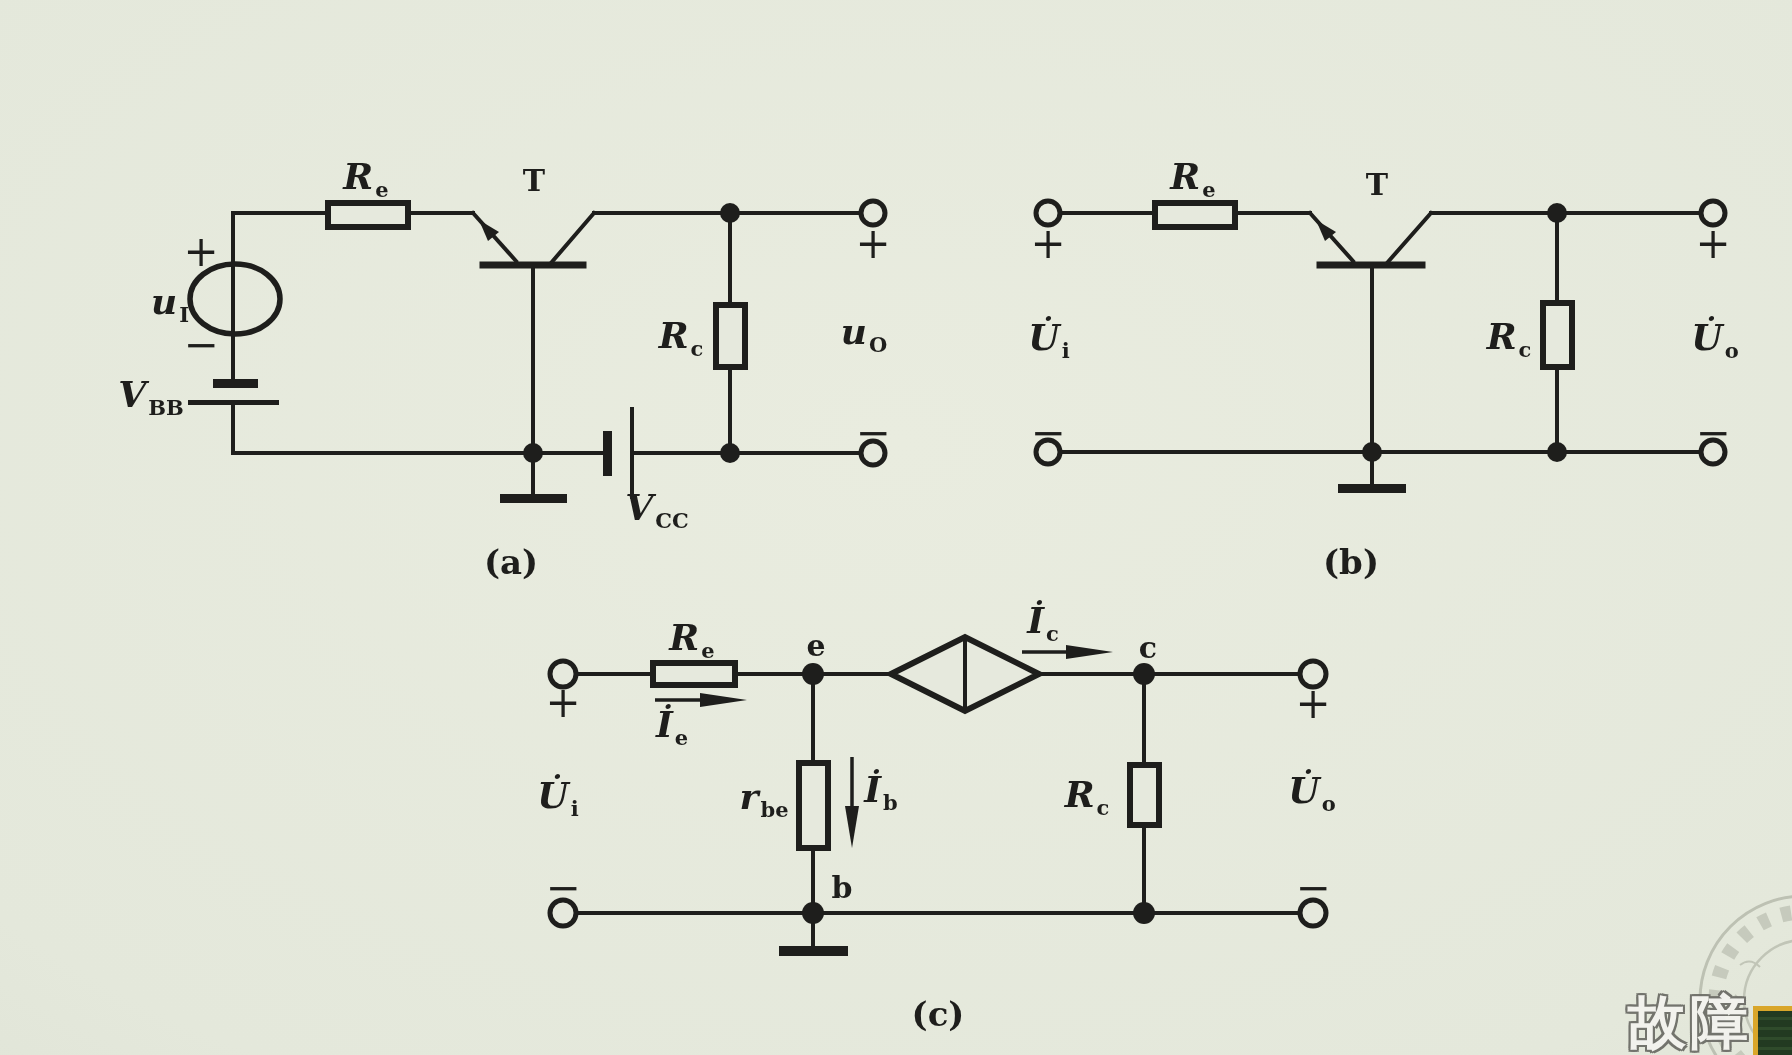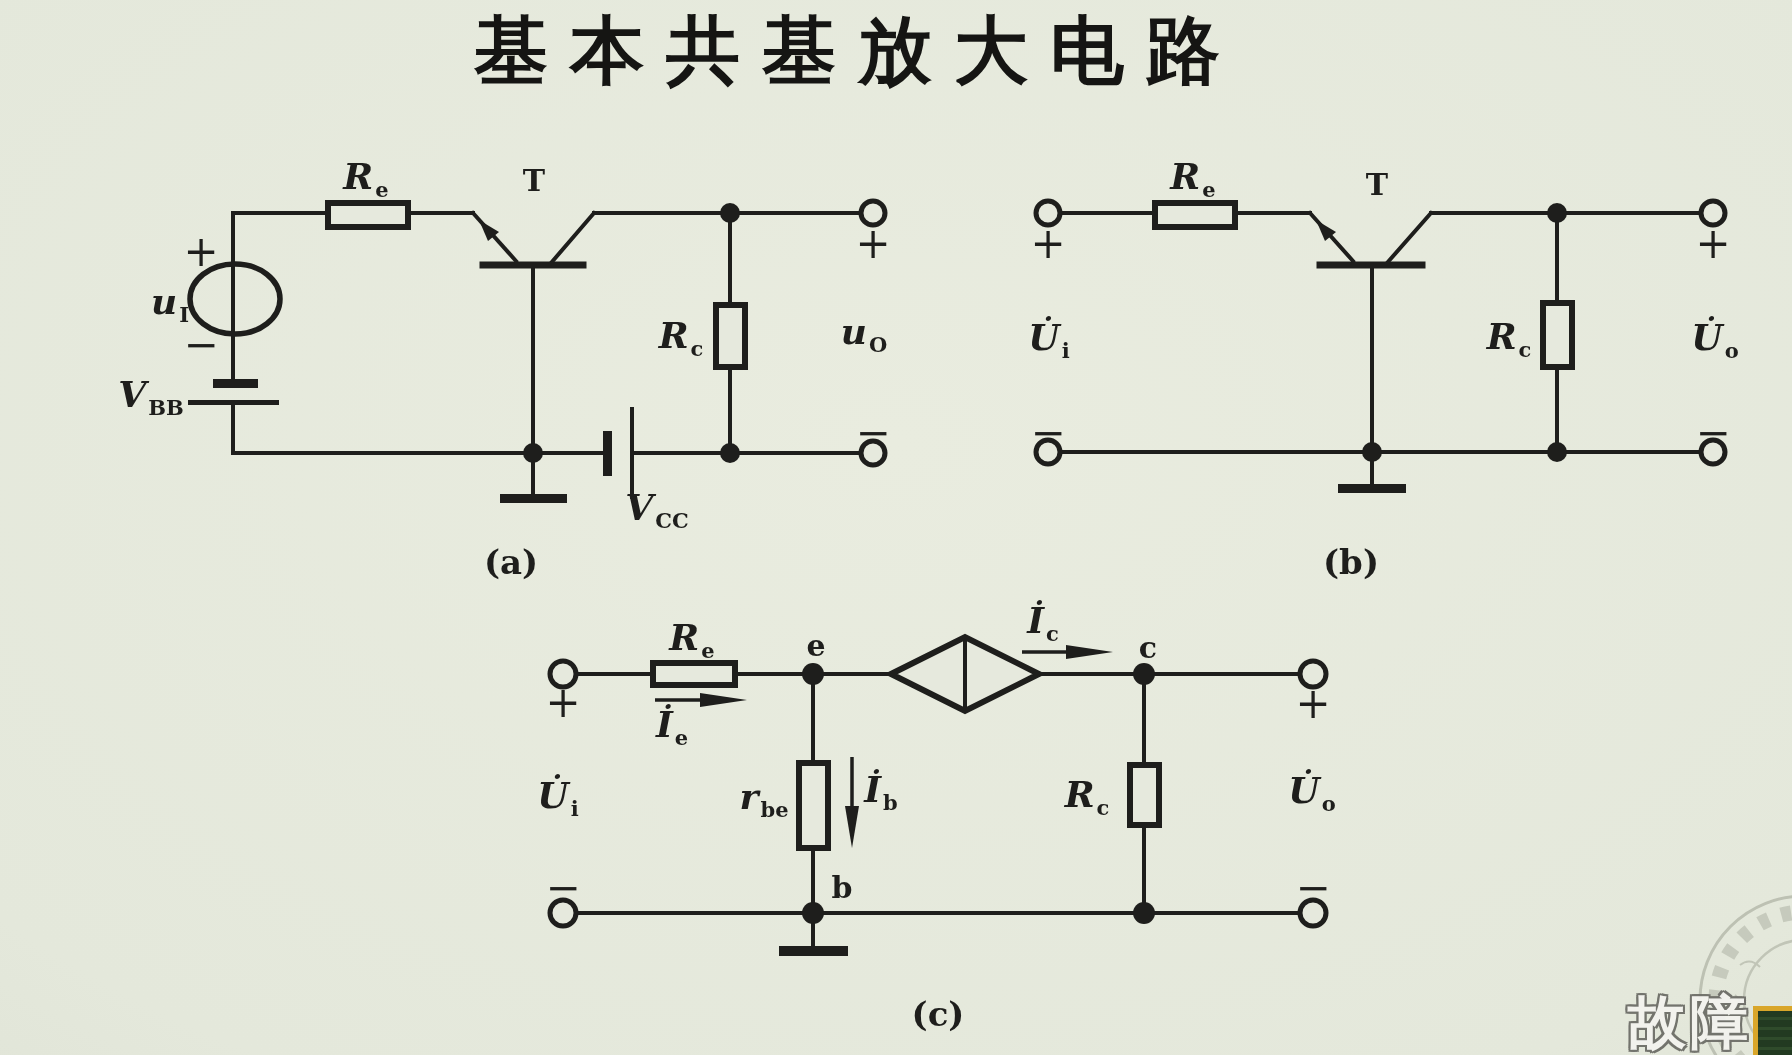--- a/index.html
+++ b/index.html
@@ -115,21 +115,20 @@
       <circle class="ink" cx="1144" cy="674" r="11"></circle>
       <circle class="ink" cx="813" cy="913" r="11"></circle>
       <circle class="ink" cx="1144" cy="913" r="11"></circle>
       <circle class="term" cx="563" cy="674" r="13"></circle>
       <circle class="term" cx="563" cy="913" r="13"></circle>
       <circle class="term" cx="1313" cy="674" r="13"></circle>
       <circle class="term" cx="1313" cy="913" r="13"></circle>
     </g>
   </svg>
 
-  <div class="title">基本共基放大电路</div>
 
   <span class="sign" style="left:201px;top:252px">+</span>
   <span class="lab" style="left:170px;top:301px">
     <span class="m">u</span>
     <span class="sb">I</span>
   </span>
   <span class="sign" style="left:201px;top:345px">−</span>
   <span class="lab" style="left:151px;top:394px">
     <span class="m">V</span>
     <span class="sb">BB</span>

